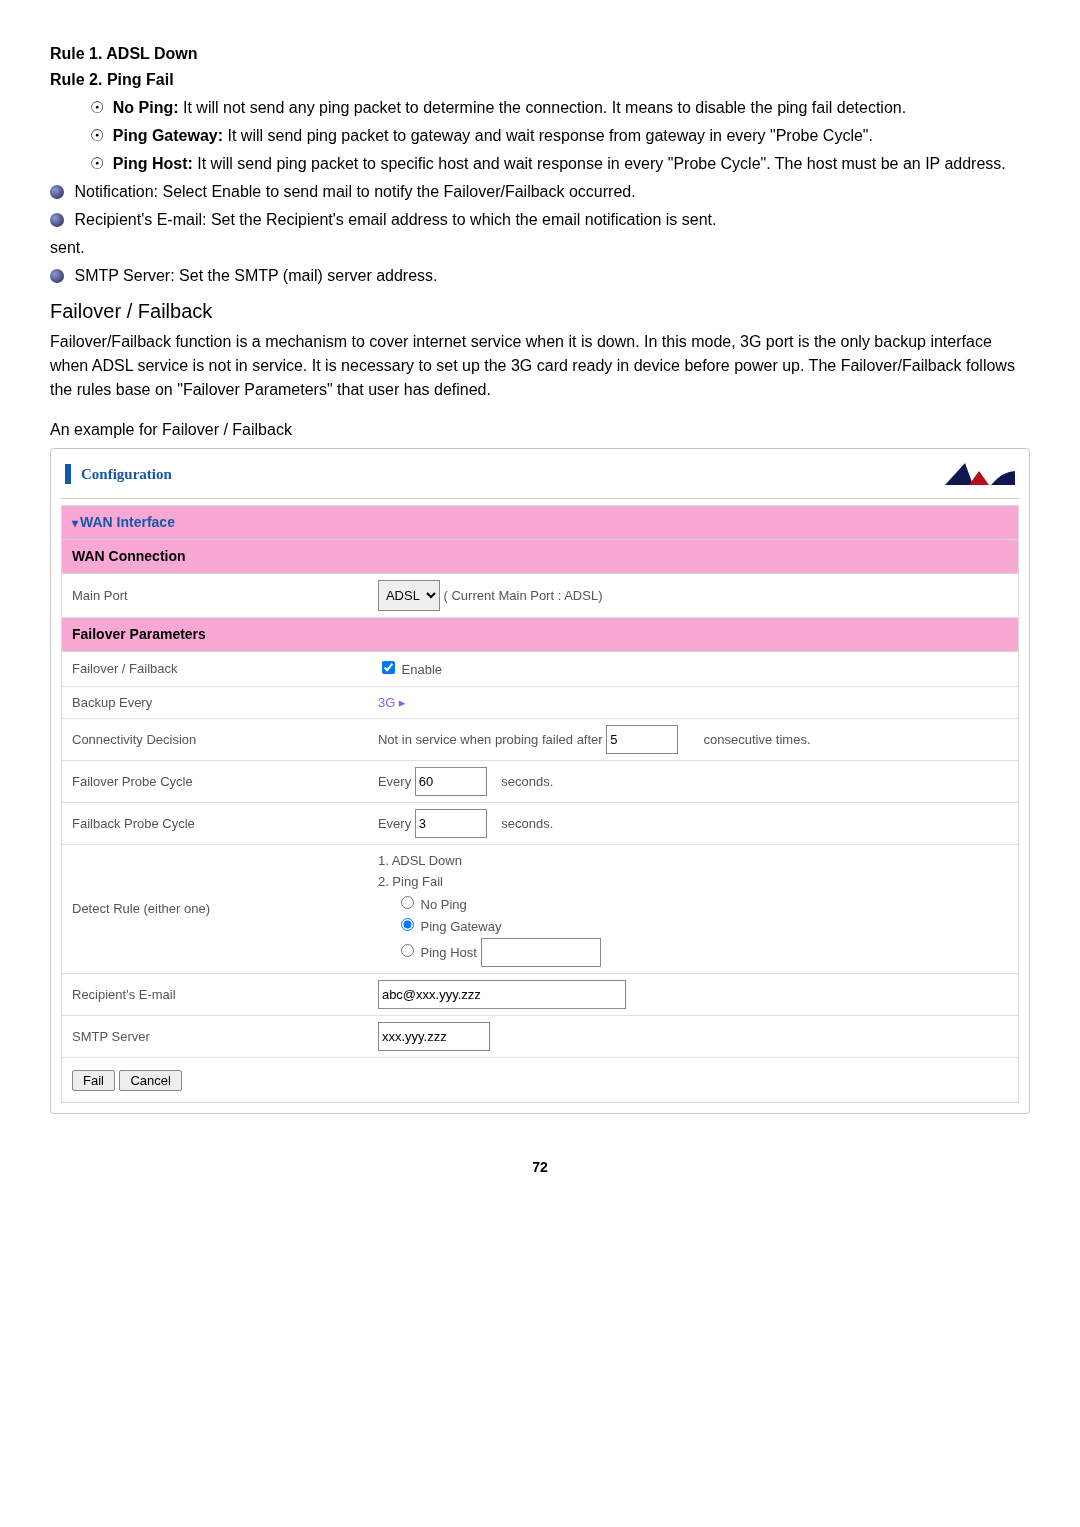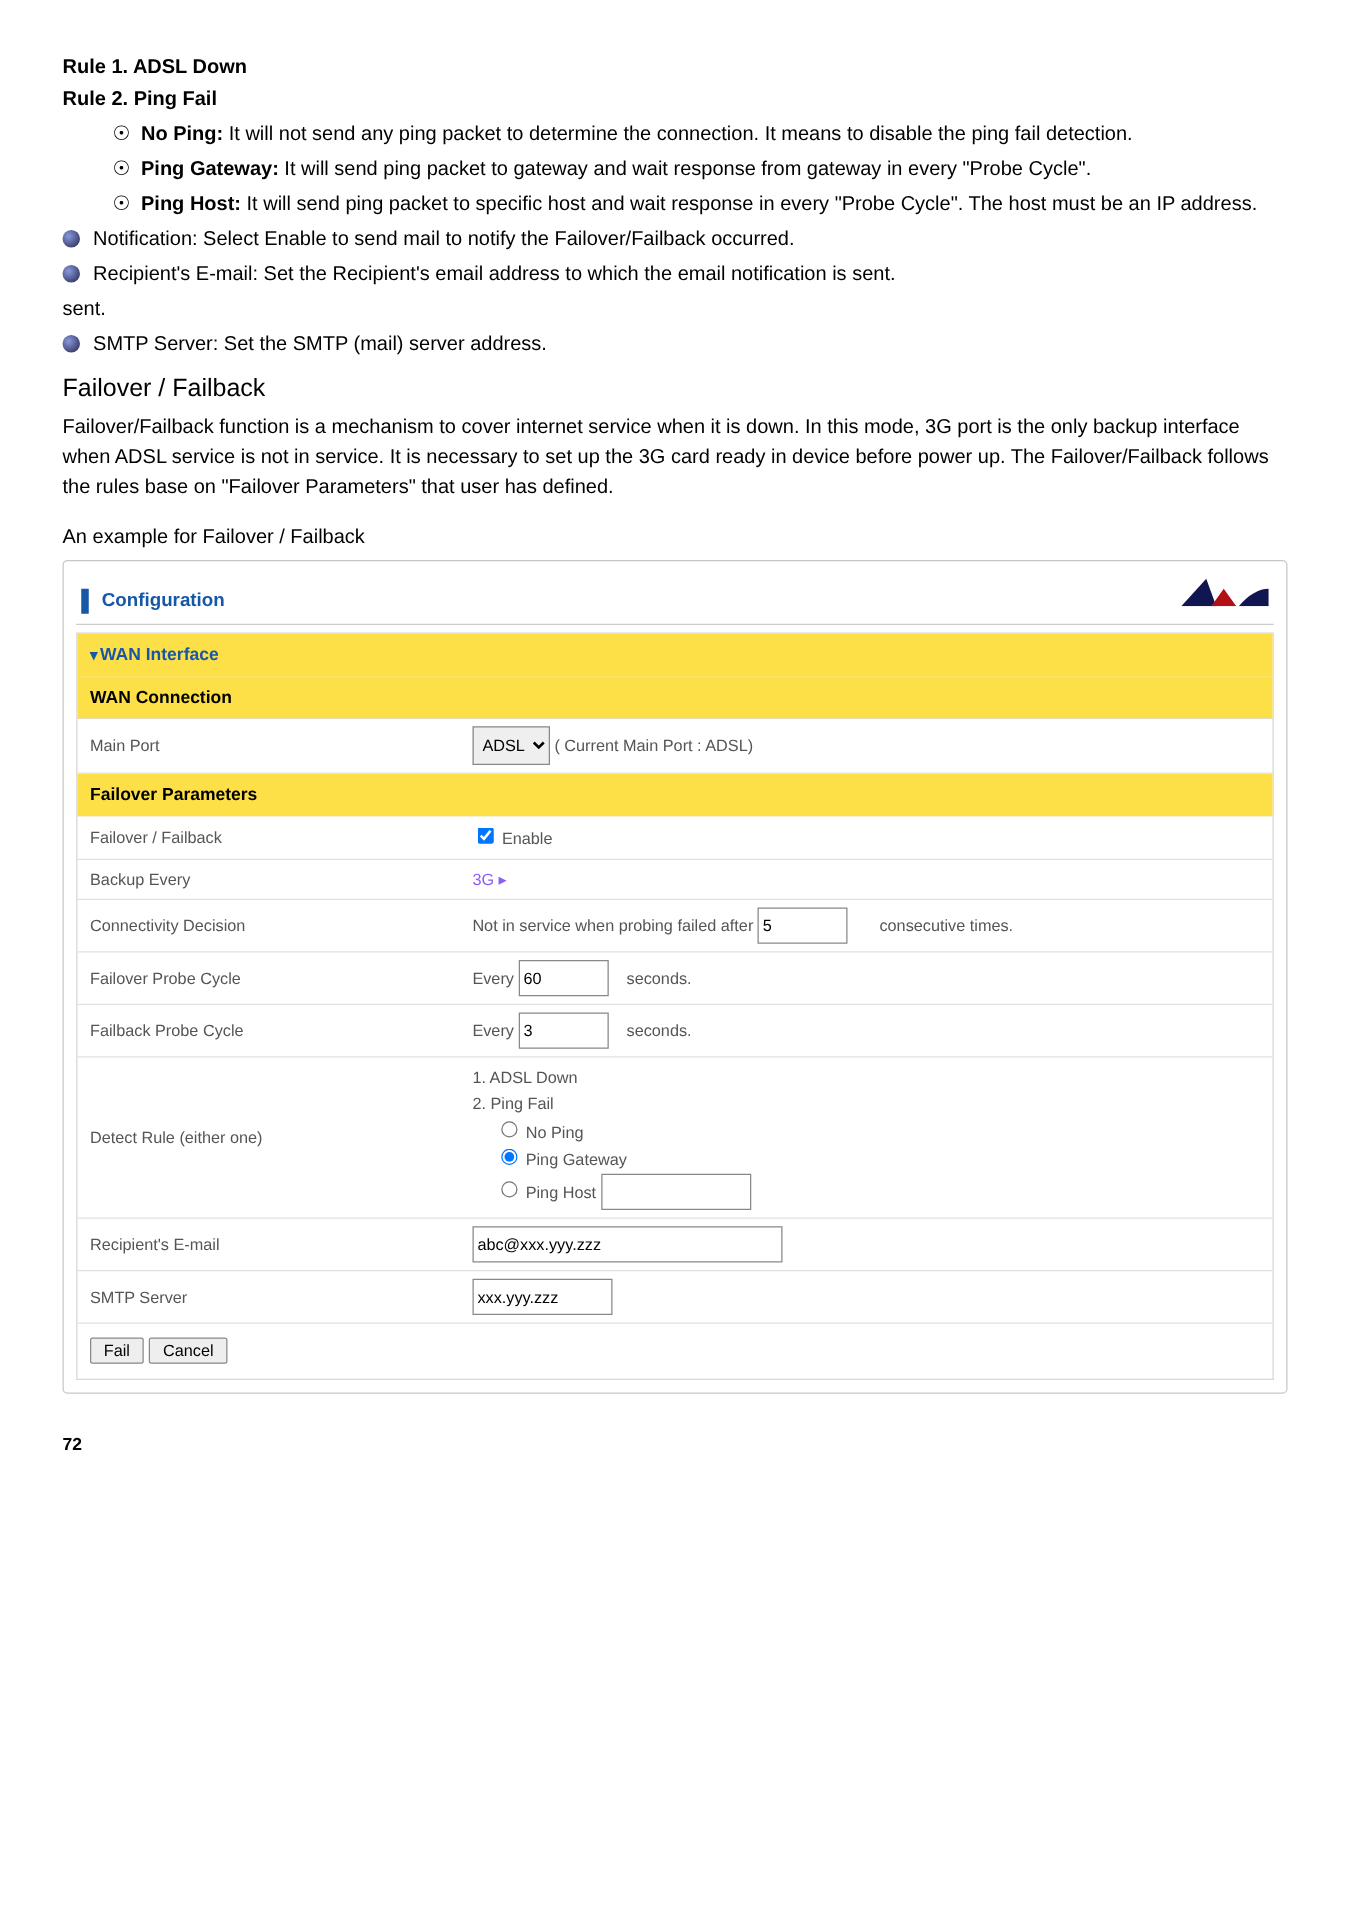--- a/index.html
+++ b/index.html
@@ -7,38 +7,38 @@
   .para{margin:4px 0 4px 40px;text-align:justify;}
   .para .b{font-weight:bold;}
   .dot{display:inline-block;width:14px;height:14px;border-radius:50%;background:radial-gradient(circle at 35% 35%,#8899dd 0%,#222244 100%);vertical-align:-2px;margin-right:6px;}
   .sun{font-family:"Segoe UI Symbol",sans-serif;margin-right:4px;}
   .topline{margin:4px 0;}
   h3{font-weight:normal;font-size:20px;margin:8px 0 4px 0;}
   .bodytext{margin:2px 0;}
   .mt{margin-top:16px;}
   
   .panel{border:1px solid #c7c7c7;border-radius:4px;margin-top:6px;padding:10px;background:#fff;}
-  .hdr{display:flex;align-items:flex-end;justify-content:space-between;border-bottom:1px solid #ccc;padding:2px 4px 6px 4px;}
+  .hdr{display:flex;align-items:flex-start;justify-content:space-between;border-bottom:1px solid #ccc;padding:2px 4px 6px 4px;font-family:Liberation Serif, serif;}
   .hdr .hbar{display:inline-block;width:6px;height:20px;background:#1657a8;margin-right:6px;vertical-align:middle;}
   .hdr .ht{font-weight:bold;color:#1657a8;font-size:15px;vertical-align:middle;}
   .logo svg{height:24px;width:70px;}
   .inner{border:1px solid #d6d6d6;padding:0;margin-top:6px;}
-  .section{font-weight:bold;color:#1657a8;font-size:14px;background:#fde047;padding:6px 10px;border-bottom:1px solid #d6d6d6;}
+  .section{font-weight:bold;color:#1657a8;font-size:14px;background:#f9a8d4;padding:6px 10px;border-bottom:1px solid #d6d6d6;}
   .section.blue::before{content:"\25BE";color:#1657a8;margin-right:2px;font-size:12px;}
   .section.black{color:#000;}
   table{border-collapse:collapse;width:100%;font-size:13px;}
   td{padding:6px 10px;border-bottom:1px solid #e1e1e1;color:#555;vertical-align:middle;}
   td.lbl{width:32%;}
   select,input[type=text]{font-size:13px;border:1px solid #888;padding:6px 3px;}
   .link3g{color:#8b5cf6;}
   .rul{line-height:1.6;}
   .rul .indent{margin-left:18px;display:block;}
   .btns{padding:10px;}
   button{font-size:13px;border:1px solid #888;background:#eee;padding:2px 10px;border-radius:2px;cursor:pointer;}
-  .pgno{text-align:left;font-weight:bold;margin-top:30px;font-size:14px;}
+  .pgno{text-align:center;font-weight:bold;margin-top:43px;font-size:14px;}
 </style>
 </head>
 <body>
 
 <div class="rule">Rule 1. ADSL Down</div>
 <div class="rule">Rule 2. Ping Fail</div>
 
 <div class="para">
   <span class="sun">☉</span>
   <span class="b">No Ping:</span><span> It will not send any ping packet to determine the connection. It means to disable the ping fail detection.</span>

